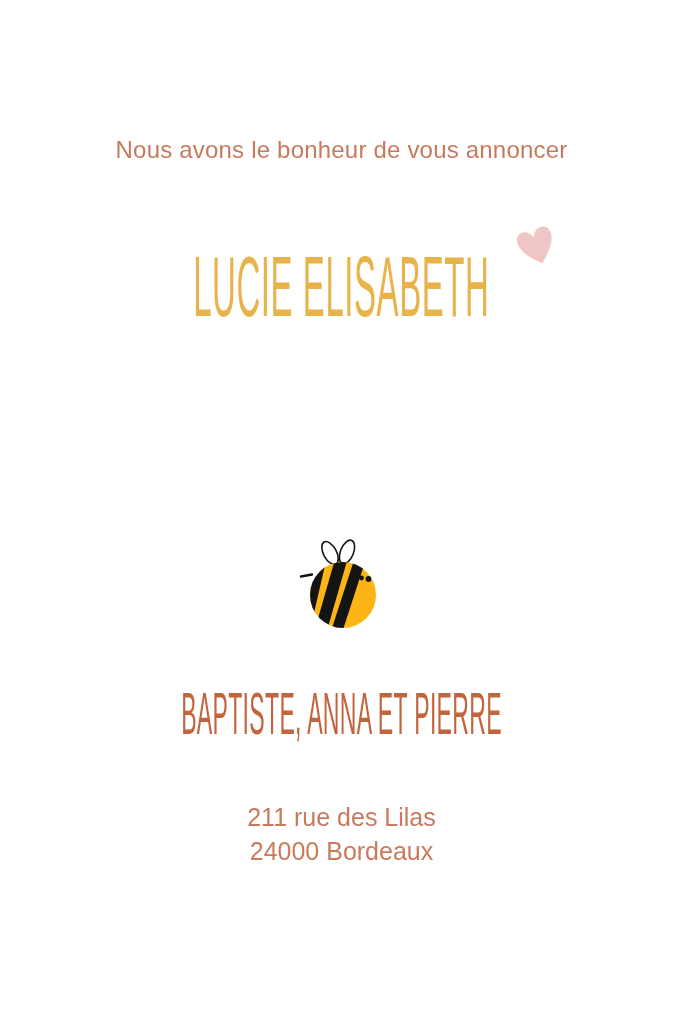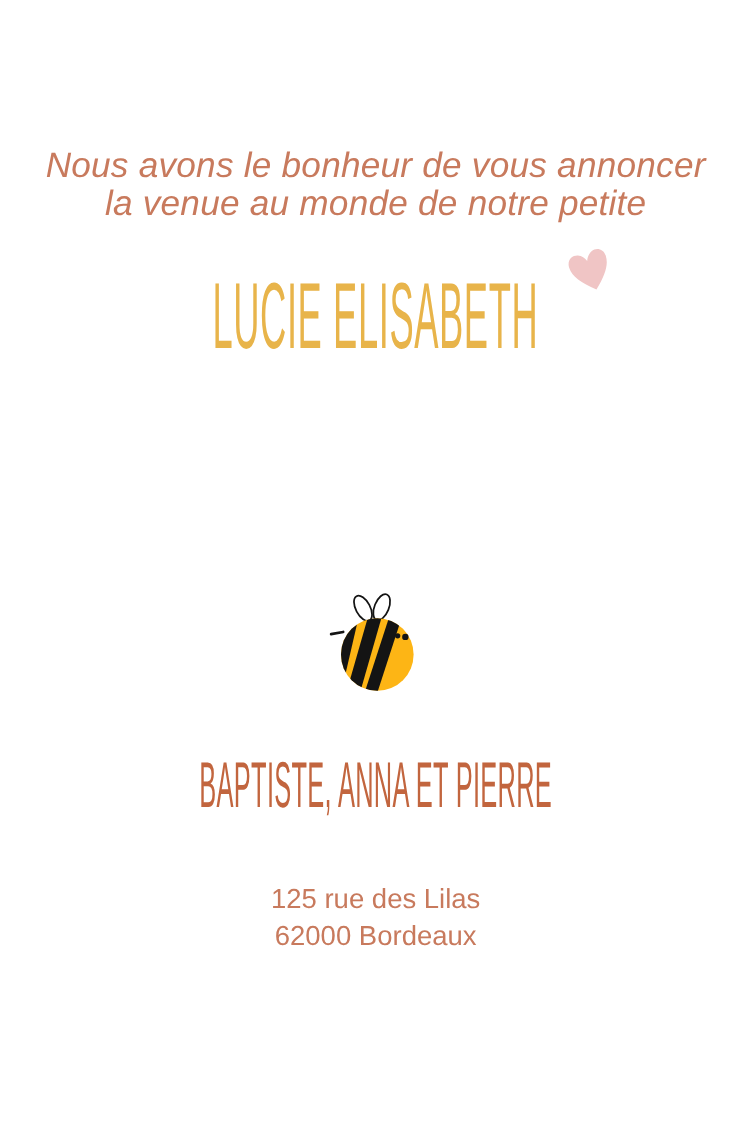--- a/index.html
+++ b/index.html
@@ -17,26 +17,25 @@
     overflow: hidden;
   }
   .centered-block {
     position: absolute;
     left: 0;
     width: 683px;
     text-align: center;
   }
   .intro {
     top: 133px;
-    font-size: 32px;
+    font-size: 24px;
     line-height: 34px;
     font-weight: 300;
     color: var(--body-text, #c87a5d);
     letter-spacing: 0.2px;
-    font-style: italic;
   }
   .heart-wrap {
     position: absolute;
     left: 516px;
     top: 224px;
     width: 42px;
     height: 46px;
   }
   .baby-name {
     top: 258px;
@@ -88,21 +87,20 @@
     color: var(--body-text, #c87a5d);
   }
 </style>
 </head>
 <body>
 
 <div class="card">
 
   <div class="centered-block intro">
     <div>Nous avons le bonheur de vous annoncer</div>
-    <div>la venue au monde de notre petite</div>
   </div>
 
   <div class="heart-wrap">
     <svg width="42" height="46" viewBox="0 0 42 46" aria-hidden="true">
       <g transform="rotate(-18 21 23)">
         <path d="M21 40 C9.5 30 3.5 22 3.5 13.5 C3.5 6.5 9.5 3.5 14.5 5.5 C17.5 6.8 20 9.8 21 12.8 C22 9.8 24.5 6.8 27.5 5.5 C32.5 3.5 38.5 6.5 38.5 13.5 C38.5 22 32.5 30 21 40 Z" fill="var(--heart, #f0c5c5)"></path>
       </g>
     </svg>
   </div>
 
@@ -134,17 +132,17 @@
         <circle cx="71.5" cy="41" r="2.9"></circle>
       </g>
     </svg>
   </div>
 
   <div class="centered-block family-names">
     <span class="squeeze">BAPTISTE, ANNA ET PIERRE</span>
   </div>
 
   <div class="centered-block address">
-    <div>125 rue des Lilas</div>
-    <div>62000 Bordeaux</div>
+    <div>211 rue des Lilas</div>
+    <div>24000 Bordeaux</div>
   </div>
 
 </div>
 
 </body></html>

